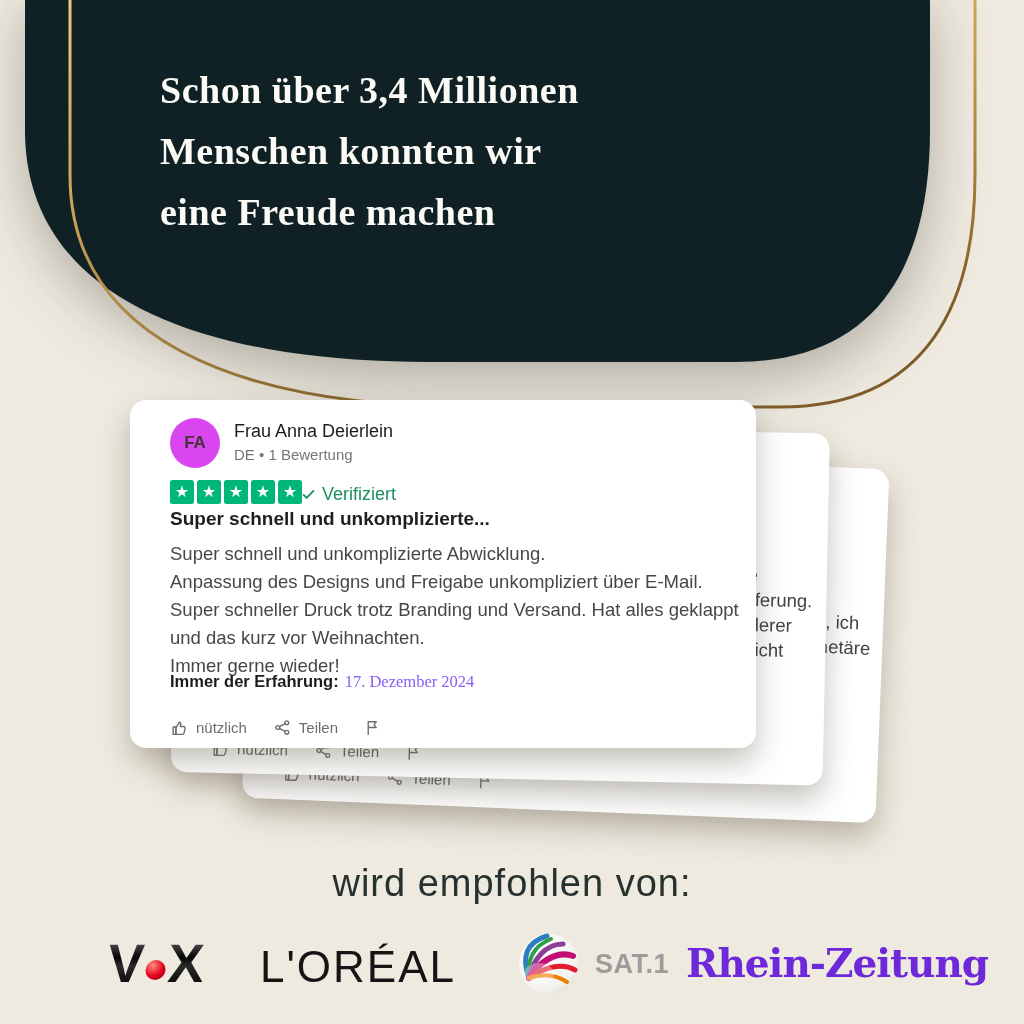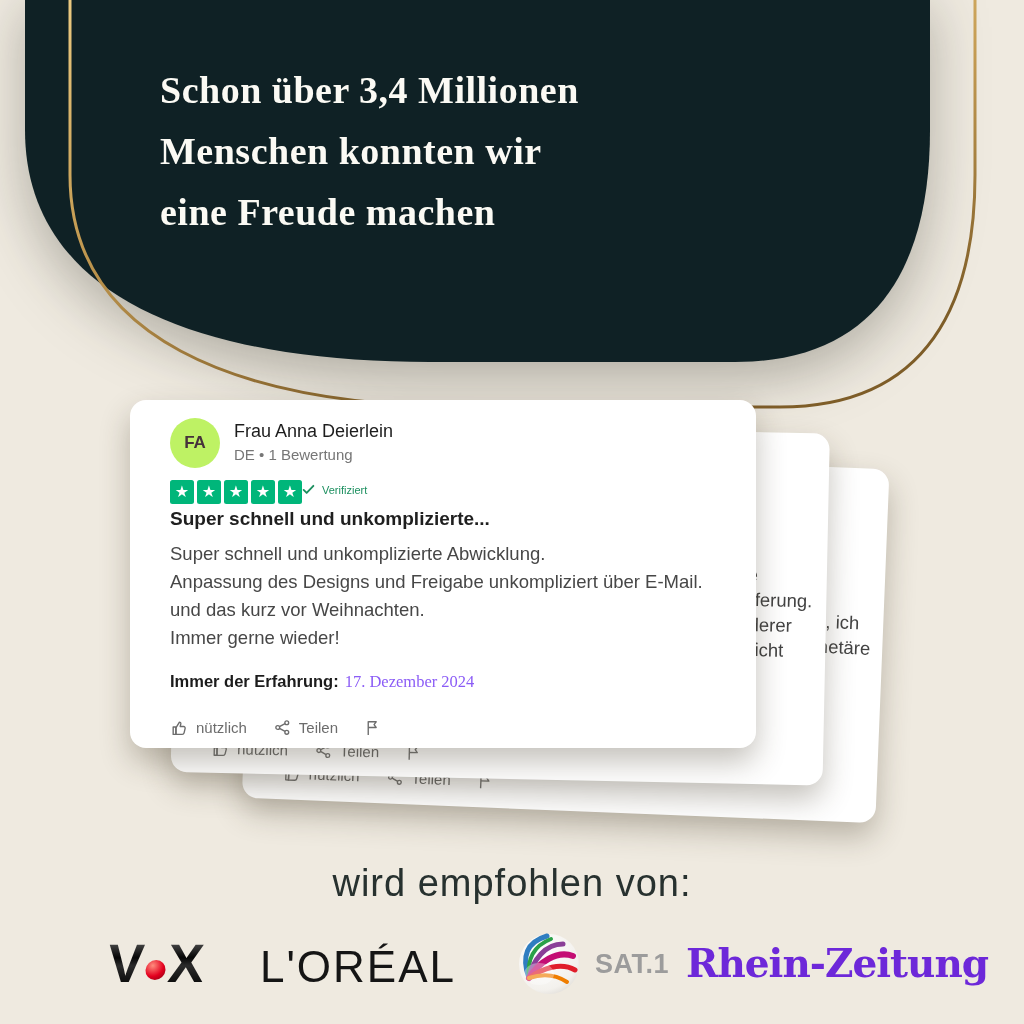--- a/index.html
+++ b/index.html
@@ -25,34 +25,34 @@
   .card {
     position:absolute; background:#ffffff; border-radius:16px;
     box-shadow:0 14px 30px rgba(60,50,30,.30);
   }
   .card-3 { left:256px; top:444px; width:634px; height:354px; transform:rotate(2.3deg); transform-origin:top left; }
   .card-2 { left:178px; top:420px; width:652px; height:352px; transform:rotate(1.2deg); transform-origin:top left; }
   .card-1 { left:130px; top:400px; width:626px; height:348px; }
 
   .avatar {
     position:absolute; left:40px; top:18px; width:50px; height:50px;
-    border-radius:50%; background:#bef264; color:#46333b;
+    border-radius:50%; background:#d946ef; color:#46333b;
     font-weight:700; font-size:17px;
     display:flex; align-items:center; justify-content:center;
   }
   .reviewer-name { position:absolute; left:104px; top:21px; font-weight:400; font-size:18px; color:#1d1d1d; }
   .reviewer-meta { position:absolute; left:104px; top:46px; font-size:15px; color:#767676; }
 
   .stars-row { position:absolute; left:40px; top:80px; display:flex; gap:3px; }
   .star-box {
     width:24px; height:24px; background:#00b67a; border-radius:2.5px;
     color:#ffffff; font-size:16px; line-height:24px; text-align:center;
   }
-  .verified { position:absolute; left:172px; top:84px; display:flex; gap:7px;
-              color:#1c8f5f; font-size:11px; }
+  .verified { position:absolute; left:172px; top:84px; display:flex; align-items:center; gap:7px;
+              color:#1c8f5f; font-size:18px; }
 
   .review-title { position:absolute; left:40px; top:108px; font-weight:700; font-size:19px; color:#1f1f1f; }
   .review-body  { position:absolute; left:40px; top:140px; font-size:18.5px; line-height:28px; color:#474747; white-space:nowrap; }
 
   .date-row { position:absolute; left:40px; top:272px; font-size:16.5px; display:flex; gap:6px; }
   .date-label { font-weight:700; color:#1c1c1c; }
   .date-value { color:#8b5cf6;font-family:Liberation Serif, serif; }
 
   .card-footer { position:absolute; left:40px; top:318px; display:flex; align-items:center; gap:26px;
                  color:#6c6c6c; font-size:15px; }
@@ -195,20 +195,21 @@
     <svg width="13" height="11" viewBox="0 0 12 10" fill="none" stroke="#1c8f5f" stroke-width="1.7" stroke-linecap="round" stroke-linejoin="round">
         <path d="M1.5 5.4l2.8 2.8L10.5 1.6"></path>
       </svg>
     <span>Verifiziert</span>
   </div>
 
   <div class="review-title">Super schnell und unkomplizierte...</div>
   <div class="review-body">
       <div>Super schnell und unkomplizierte Abwicklung.</div>
       <div>Anpassung des Designs und Freigabe unkompliziert über E-Mail.</div>
+      <div>Super schneller Druck trotz Branding und Versand. Hat alles geklappt</div>
       <div>und das kurz vor Weihnachten.</div>
       <div>Immer gerne wieder!</div>
     </div>
 
   <div class="date-row">
     <span class="date-label">Immer der Erfahrung:</span>
     <span class="date-value">17. Dezember 2024</span>
   </div>
 
   <div class="card-footer">

